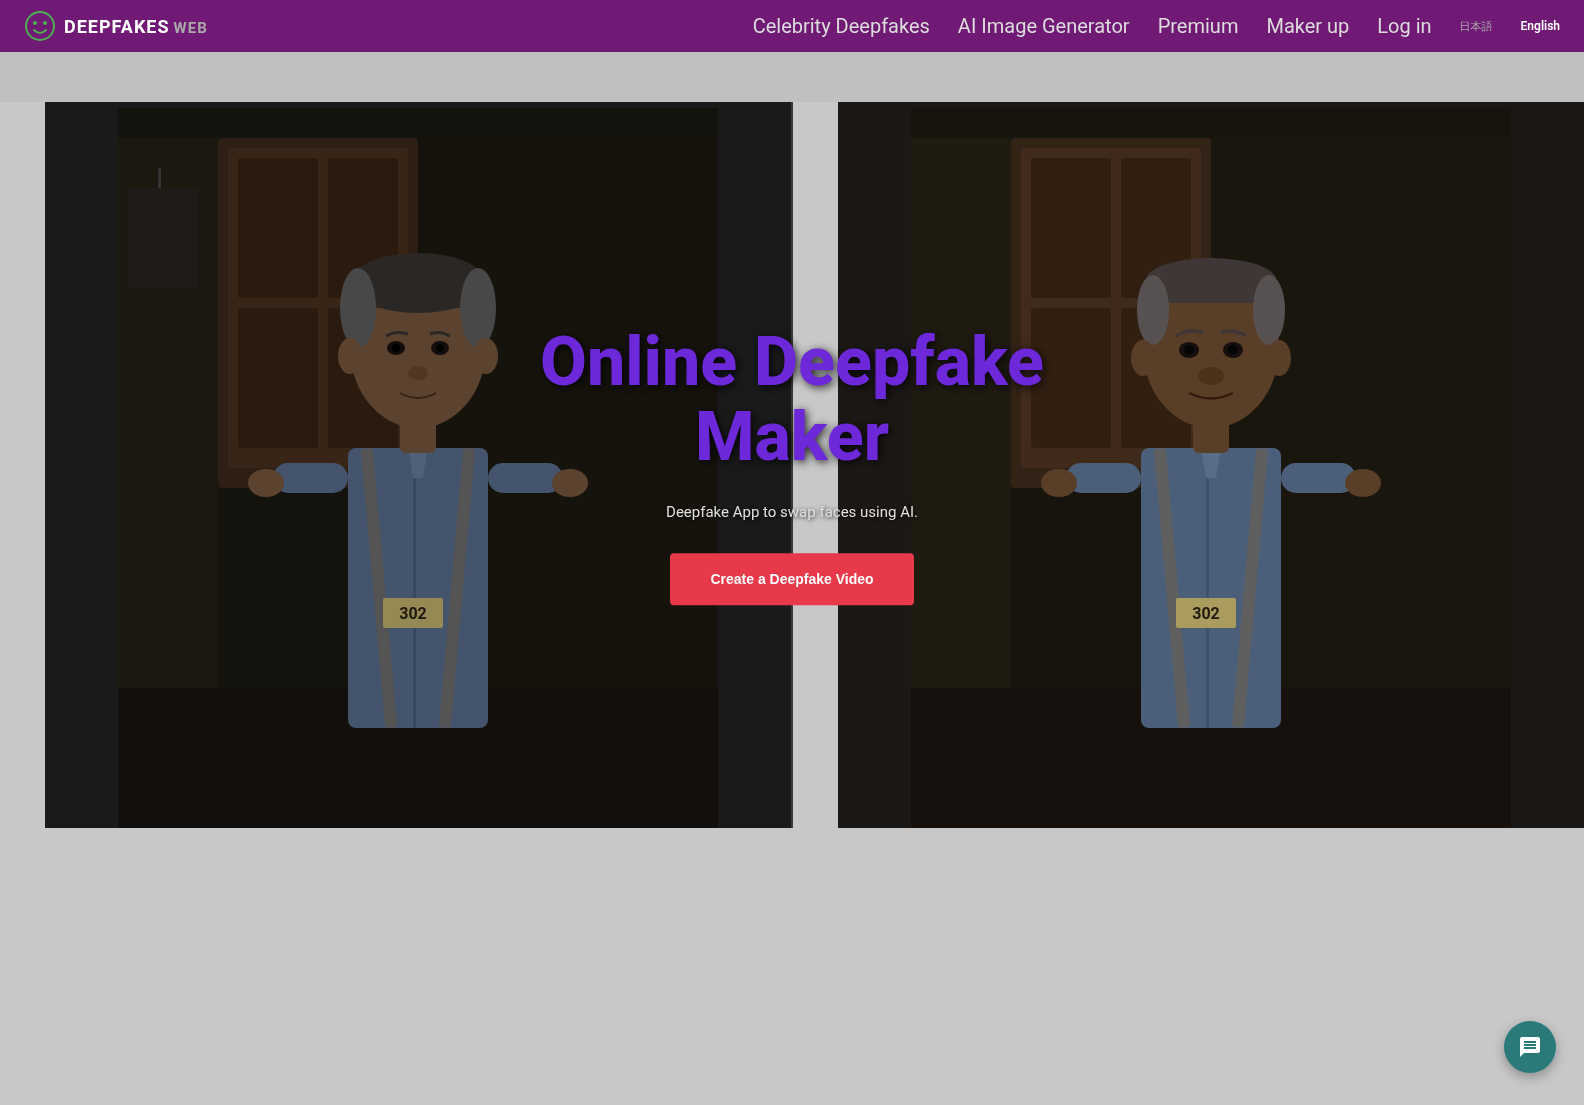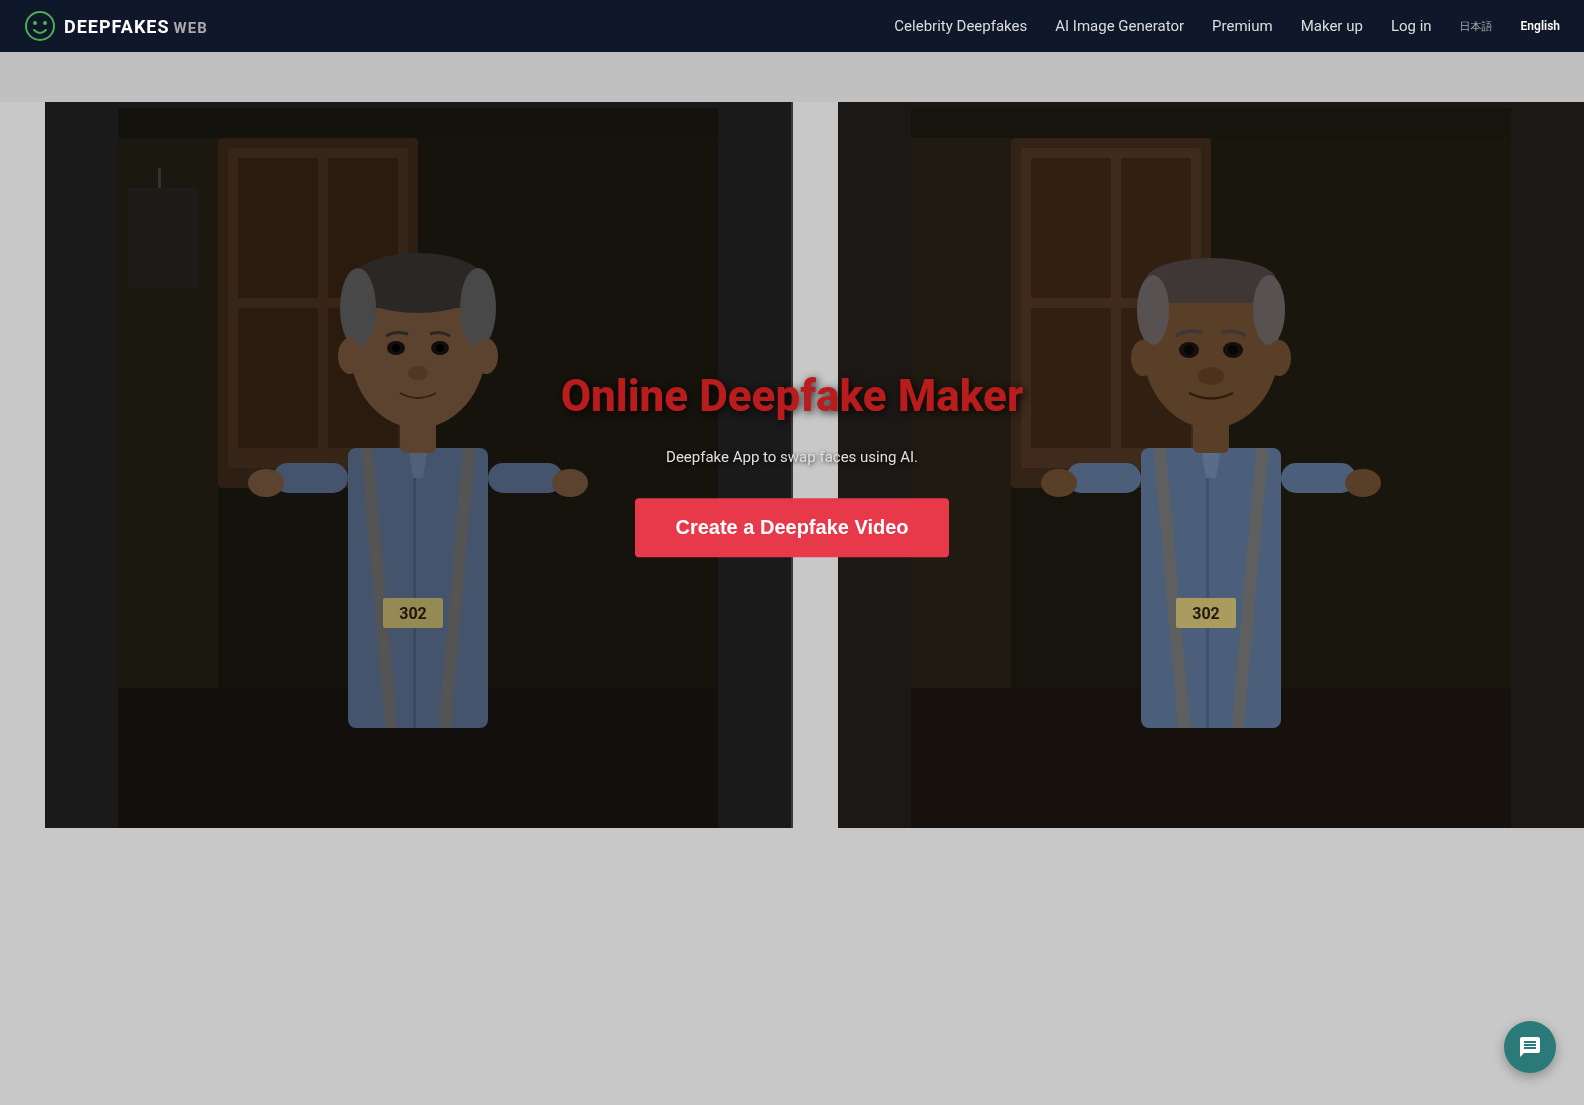--- a/index.html
+++ b/index.html
@@ -10,21 +10,21 @@
 
     body {
       font-family: -apple-system, BlinkMacSystemFont, 'Segoe UI', Roboto, sans-serif;
       background: #c8c8c8;
       width: 1584px;
       min-height: 1105px;
     }
 
     
     .navbar {
-      background: #0f172a;
+      background: #701a75;
       height: 52px;
       display: flex;
       align-items: center;
       justify-content: space-between;
       padding: 0 24px;
       position: relative;
       z-index: 10;
     }
 
     .navbar-brand {
@@ -63,21 +63,21 @@
 
     .navbar-nav {
       display: flex;
       align-items: center;
       gap: 28px;
     }
 
     .nav-link {
       color: #dddddd;
       text-decoration: none;
-      font-size: 15px;
+      font-size: 20px;
       font-weight: 400;
       cursor: pointer;
       white-space: nowrap;
     }
 
     .nav-lang {
       color: #aaaaaa;
       font-size: 11px;
       cursor: pointer;
     }
@@ -163,42 +163,42 @@
       position: absolute;
       top: 50%;
       left: 50%;
       transform: translate(-50%, -50%);
       text-align: center;
       z-index: 5;
       width: 600px;
     }
 
     .hero-title {
-      color: #b91c1c;
-      font-size: 44px;
+      color: #6d28d9;
+      font-size: 68px;
       font-weight: 800;
       line-height: 1.1;
       margin-bottom: 28px;
       text-shadow: 2px 2px 8px rgba(0,0,0,0.8);
     }
 
     .hero-subtitle {
       color: #e0e0e0;
       font-size: 15px;
       font-weight: 400;
       margin-bottom: 32px;
       text-shadow: 1px 1px 4px rgba(0,0,0,0.8);
     }
 
     .hero-cta {
       background: #e8394a;
       color: #ffffff;
       border: none;
       padding: 18px 40px;
-      font-size: 20px;
+      font-size: 14px;
       font-weight: 600;
       border-radius: 4px;
       cursor: pointer;
       text-shadow: none;
       transition: background 0.2s;
     }
 
     
     .bottom-area {
       background: #c8c8c8;

